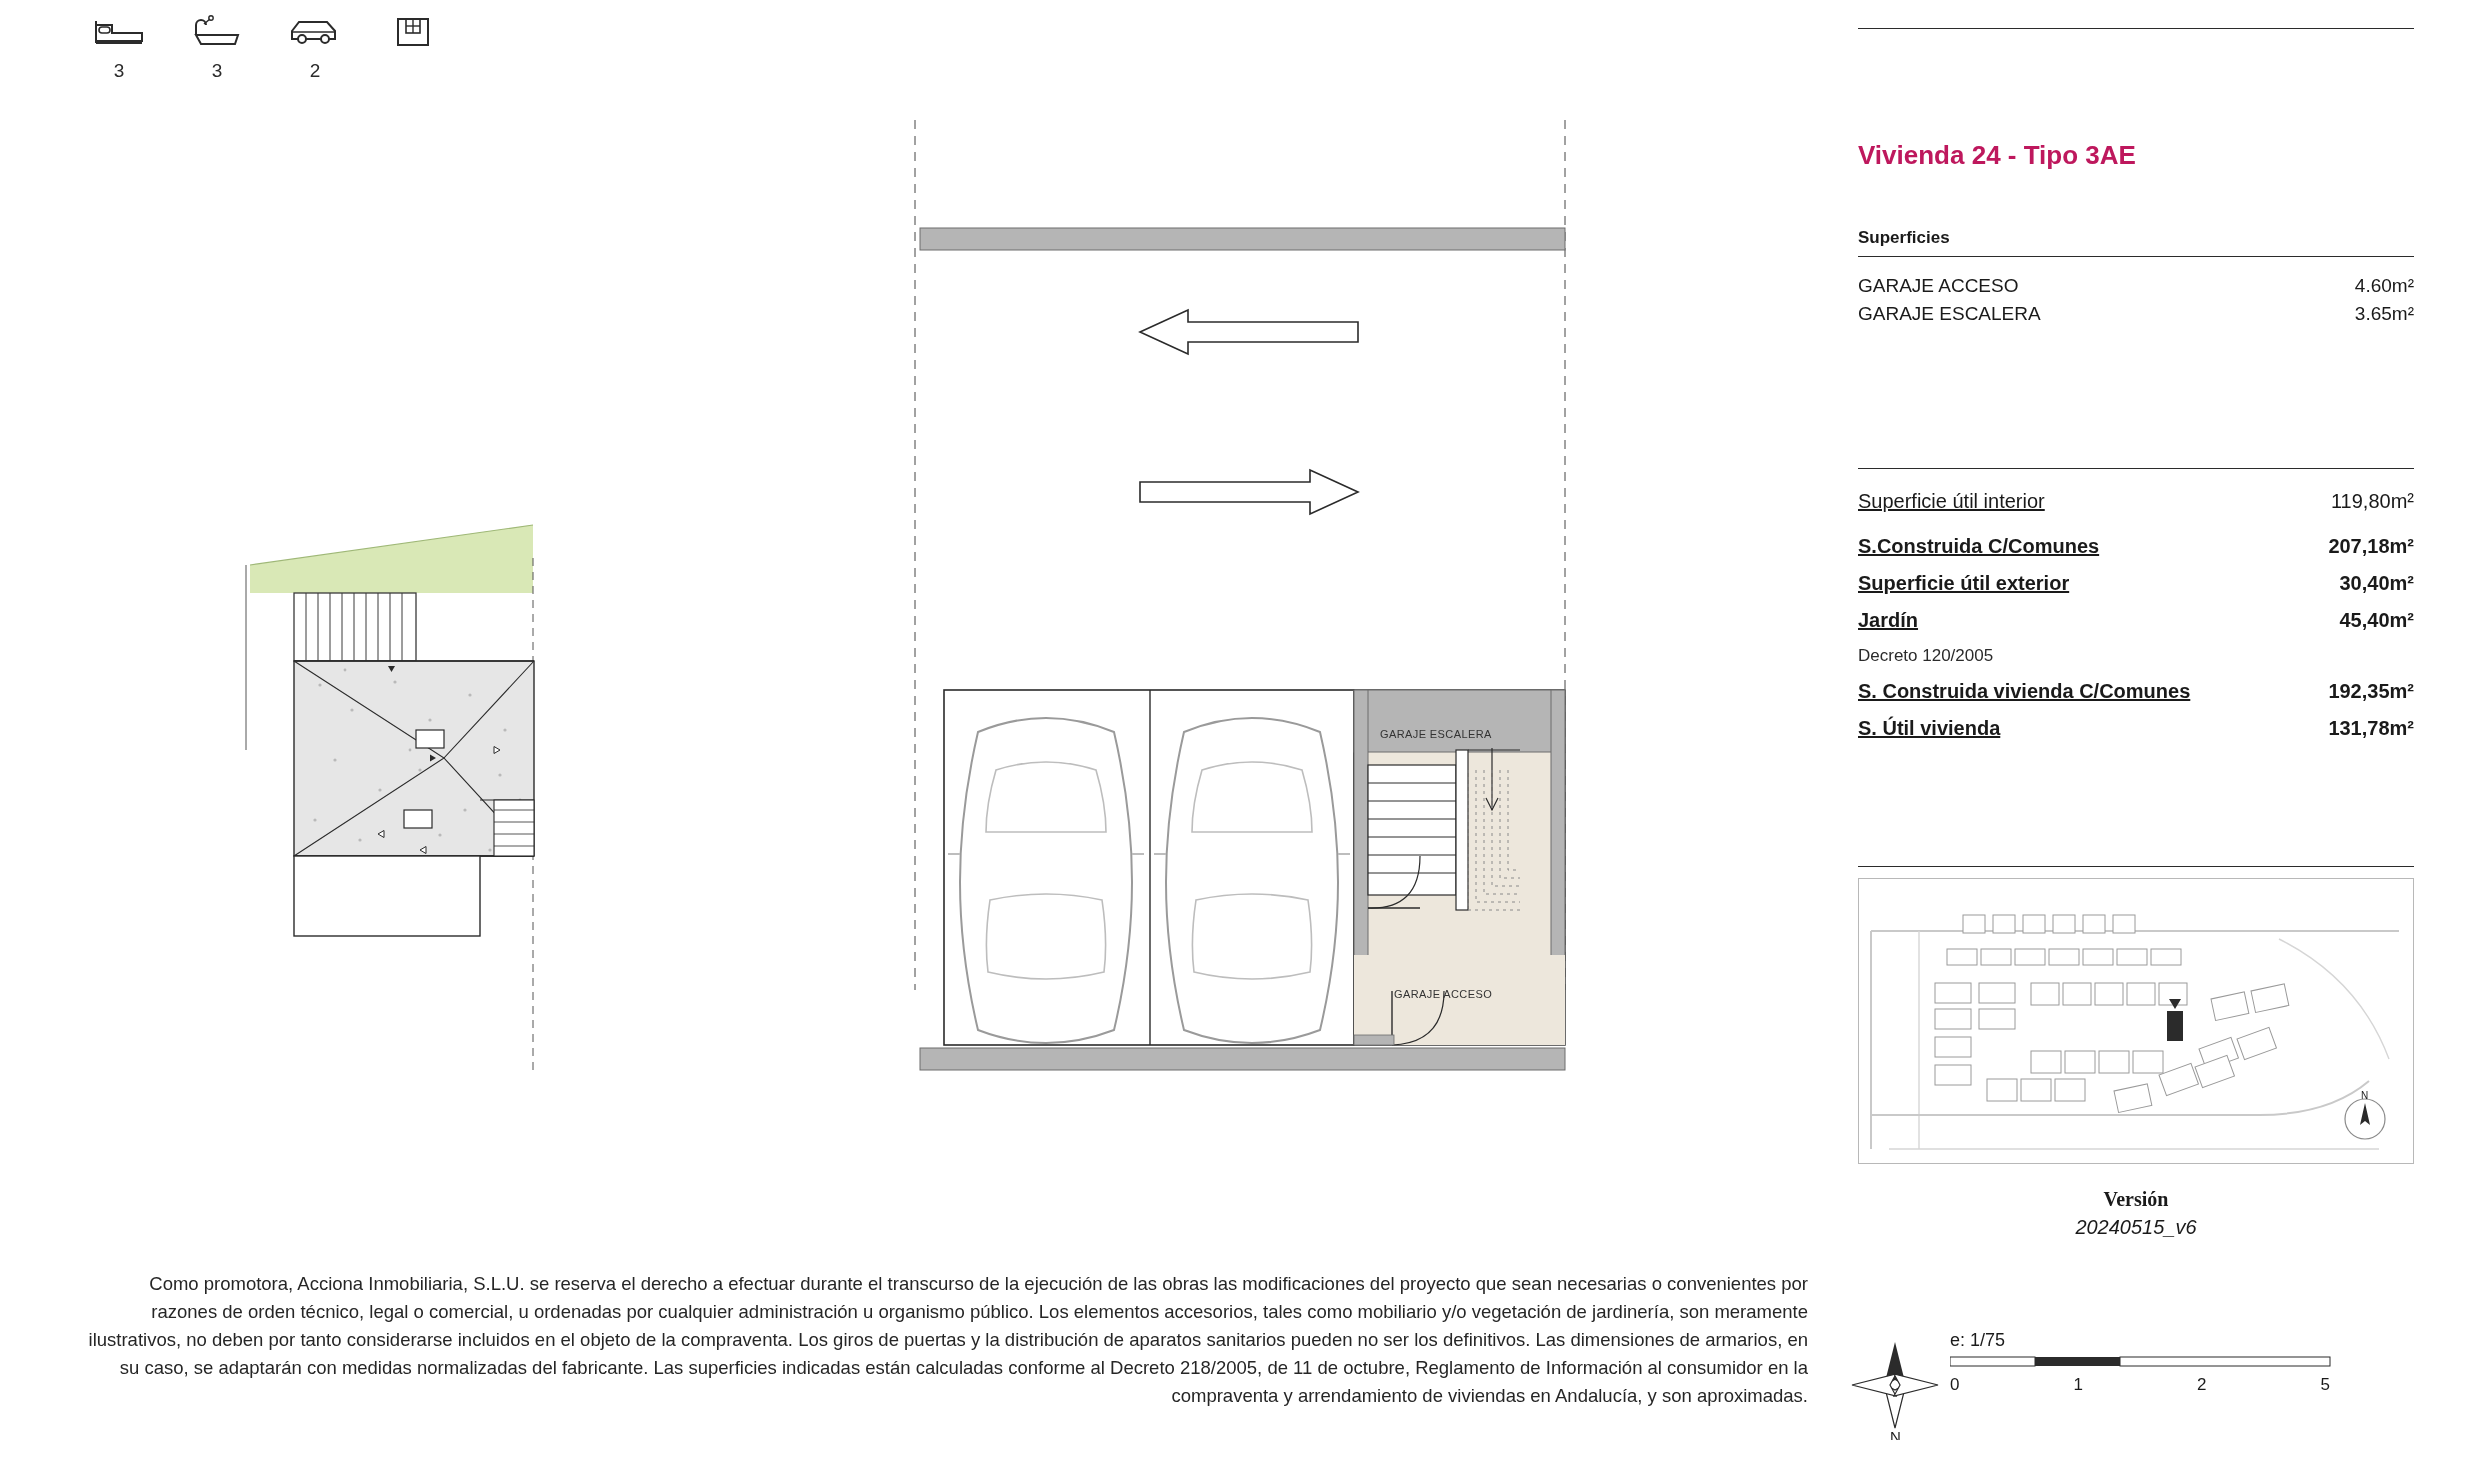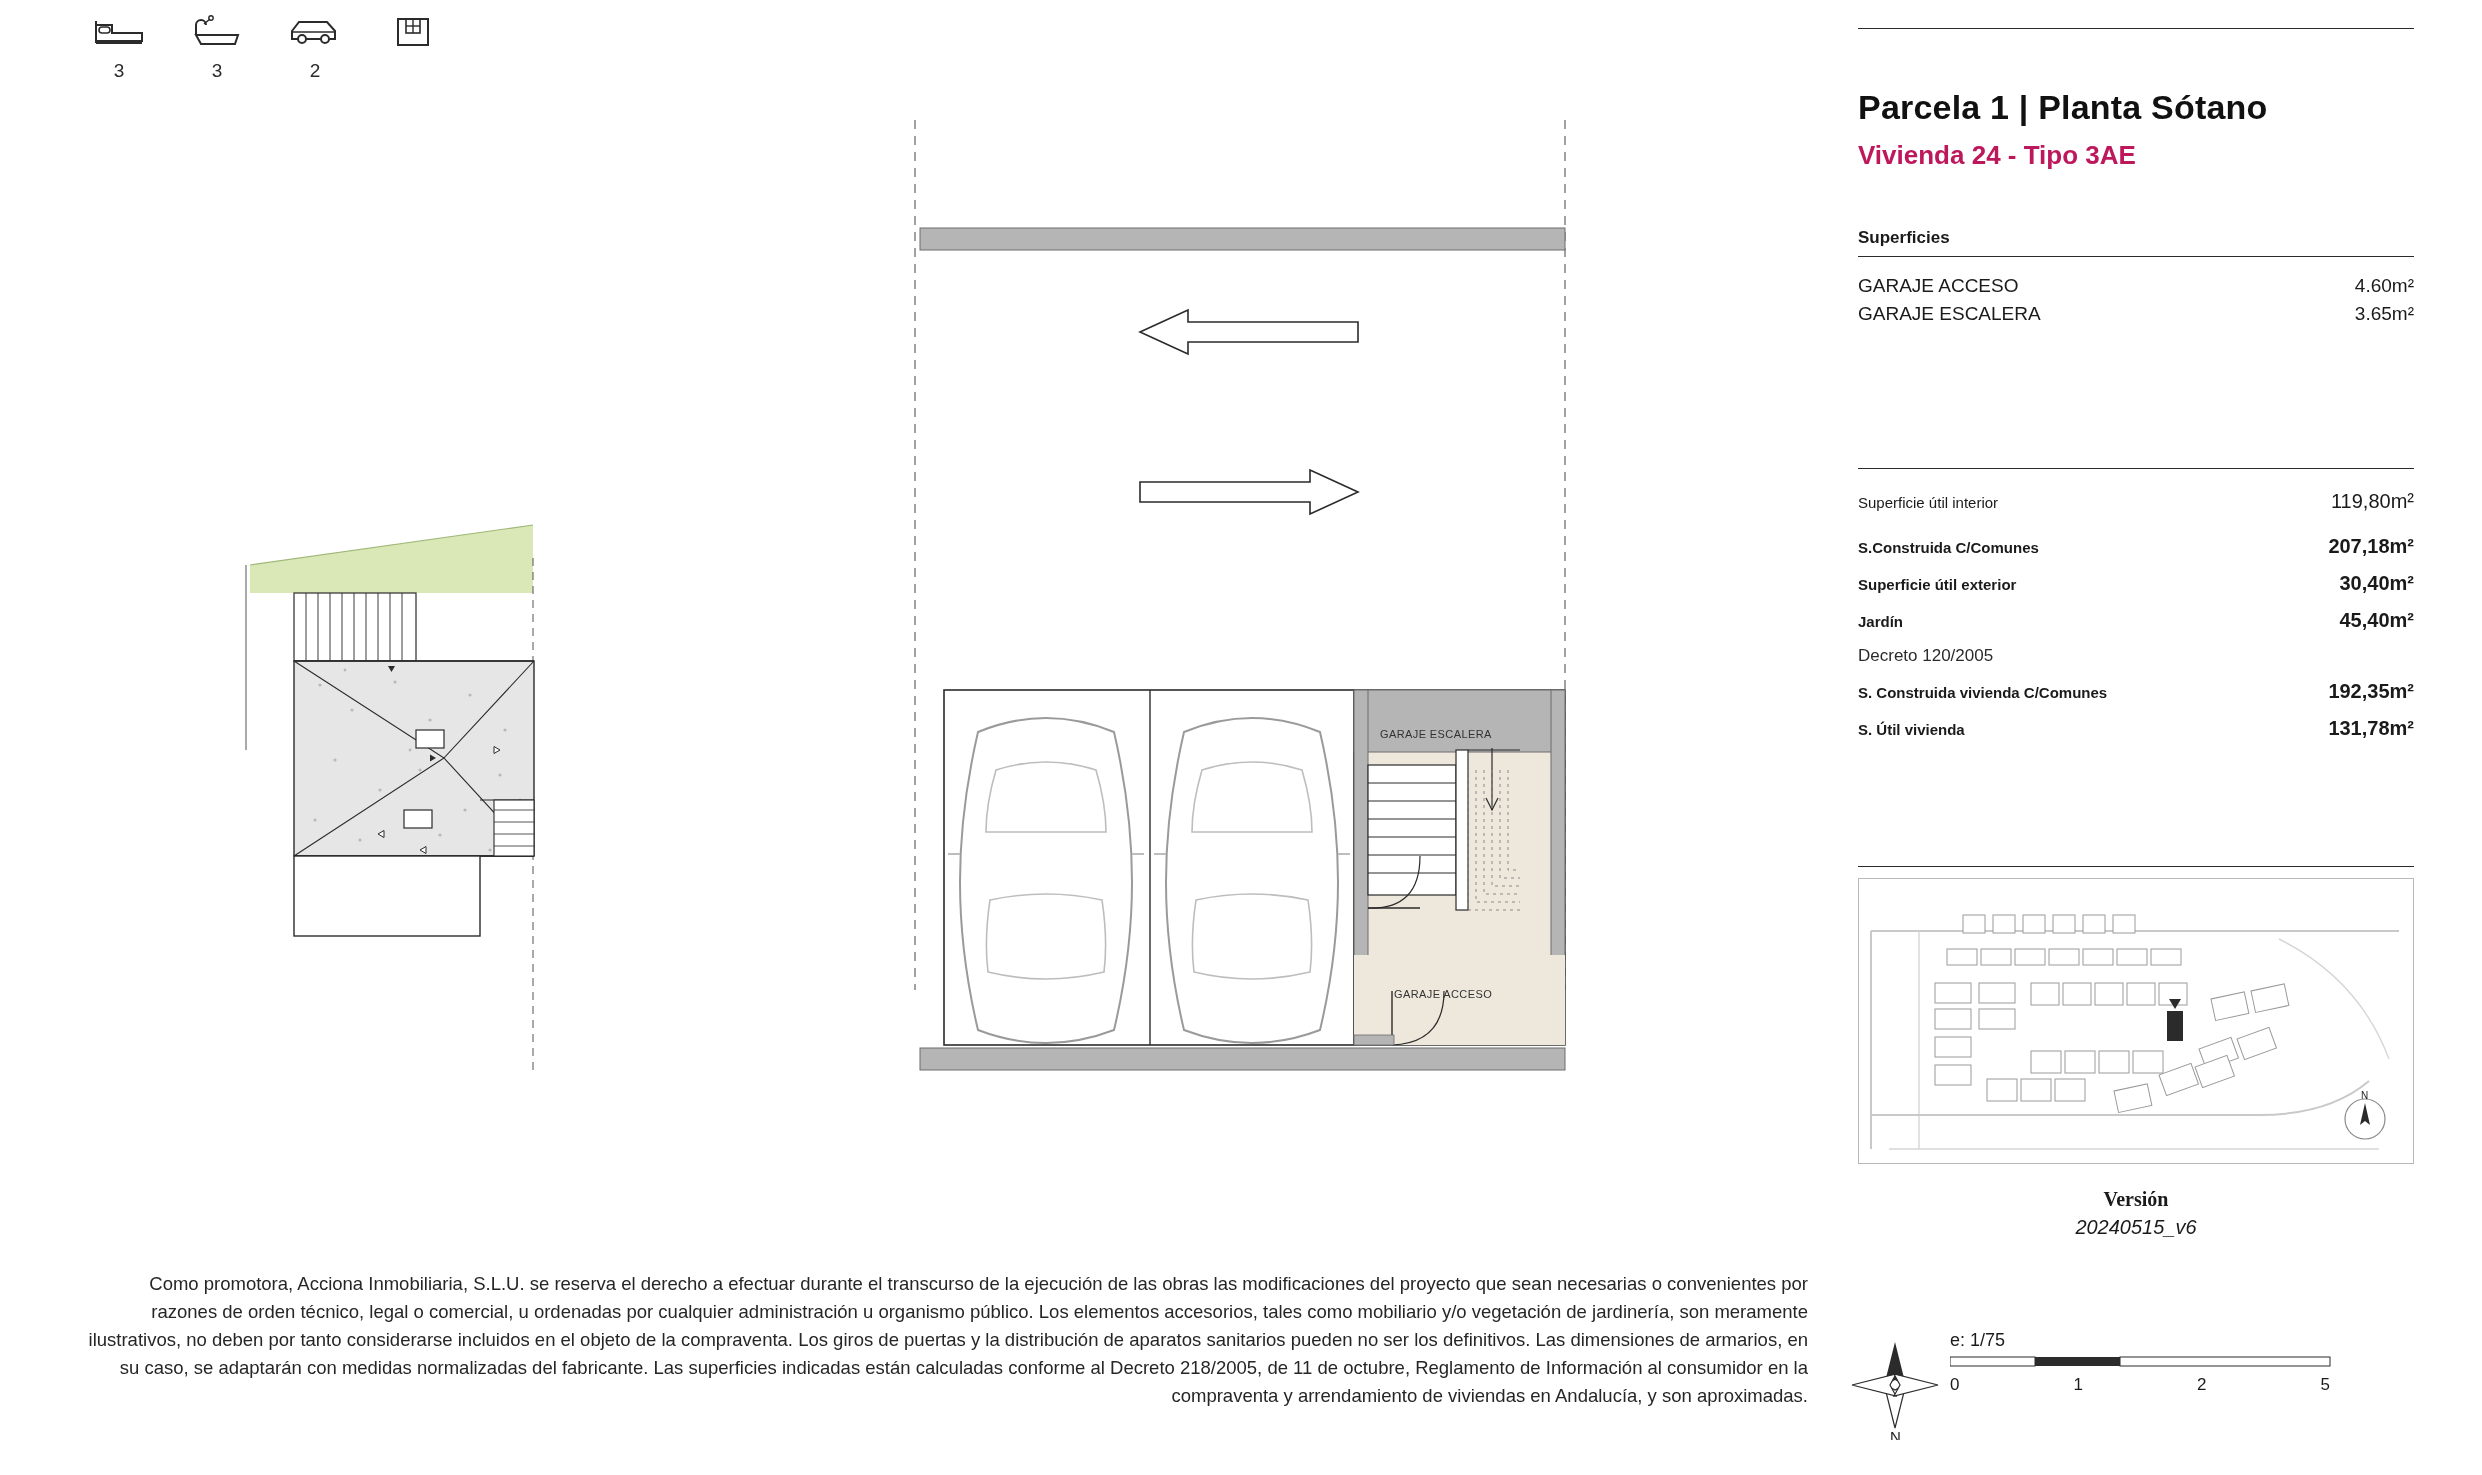--- a/index.html
+++ b/index.html
@@ -50,21 +50,21 @@
   .sup-rule { position:absolute; left:8px; top:256px; }
 
   .sup-table { position:absolute; left:8px; top:272px; width:556px; }
   .sup-row { display:flex; justify-content:space-between; font-size:19px; color:#1b1b1b; line-height:1.45; }
   .sup-row .val { font-size:19px; }
 
   .mid-rule { position:absolute; left:8px; top:468px; }
 
   .totals { position:absolute; left:8px; top:490px; width:556px; }
   .t-row { display:flex; justify-content:space-between; align-items:baseline; }
-  .t-row .lab { font-size:15px; }
+  .t-row .lab { font-size:20px;text-decoration:underline; }
   .t-row .val { font-size:20px; }
   .t-row.bold .lab, .t-row.bold .val { font-weight:bold; }
   .t-row.reg .lab, .t-row.reg .val { font-weight:normal; }
   .t-small { font-size:17px; color:#2b2b2b; }
   .gap-a { height:22px; }
   .gap-b { height:14px; }
 
   .loc-rule { position:absolute; left:8px; top:866px; }
   .locmap { position:absolute; left:8px; top:878px; width:556px; height:286px; border:1px solid #b8b8b8; background:#fff; }
 
@@ -277,21 +277,20 @@
         <path d="M98 55 L54 44 L60 55 L54 66 Z" fill="#ffffff" stroke="#2b2b2b" stroke-width="1.2"></path>
         <text x="50" y="112" font-family="Liberation Sans, sans-serif" font-size="15" fill="#1b1b1b">N</text>
       </svg>
     </div>
   </div>
 
   <div class="right">
 
     <div class="rule r-top-rule"></div>
 
-    <div class="title">Parcela 1 | Planta Sótano</div>
     <div class="subtitle">Vivienda 24 - Tipo 3AE</div>
 
     <div class="sup-label">Superficies</div>
     <div class="rule sup-rule"></div>
 
     <div class="sup-table">
       <div class="sup-row">
         <span>GARAJE ACCESO</span>
         <span class="val">4.60m²</span>
       </div>

